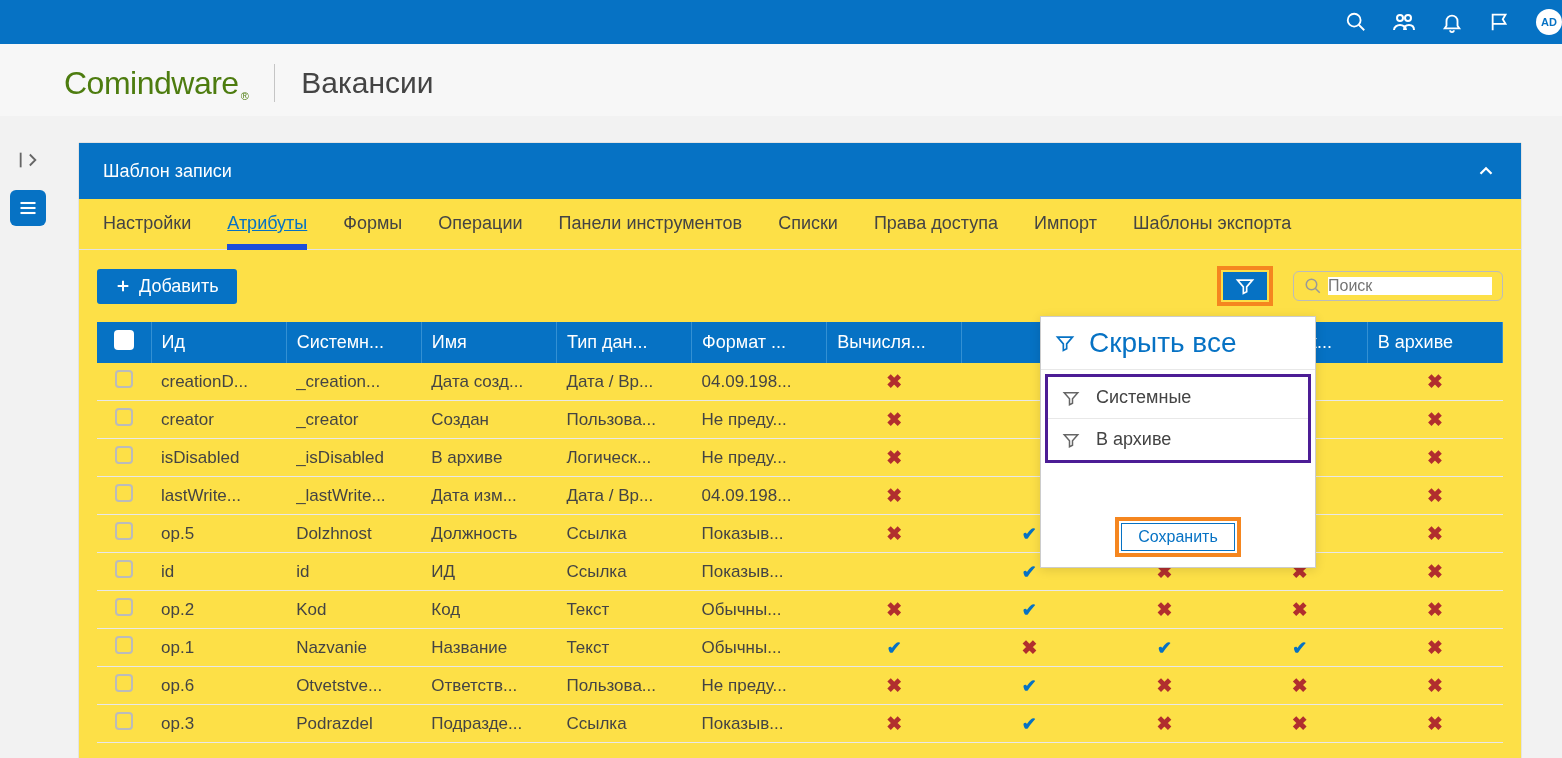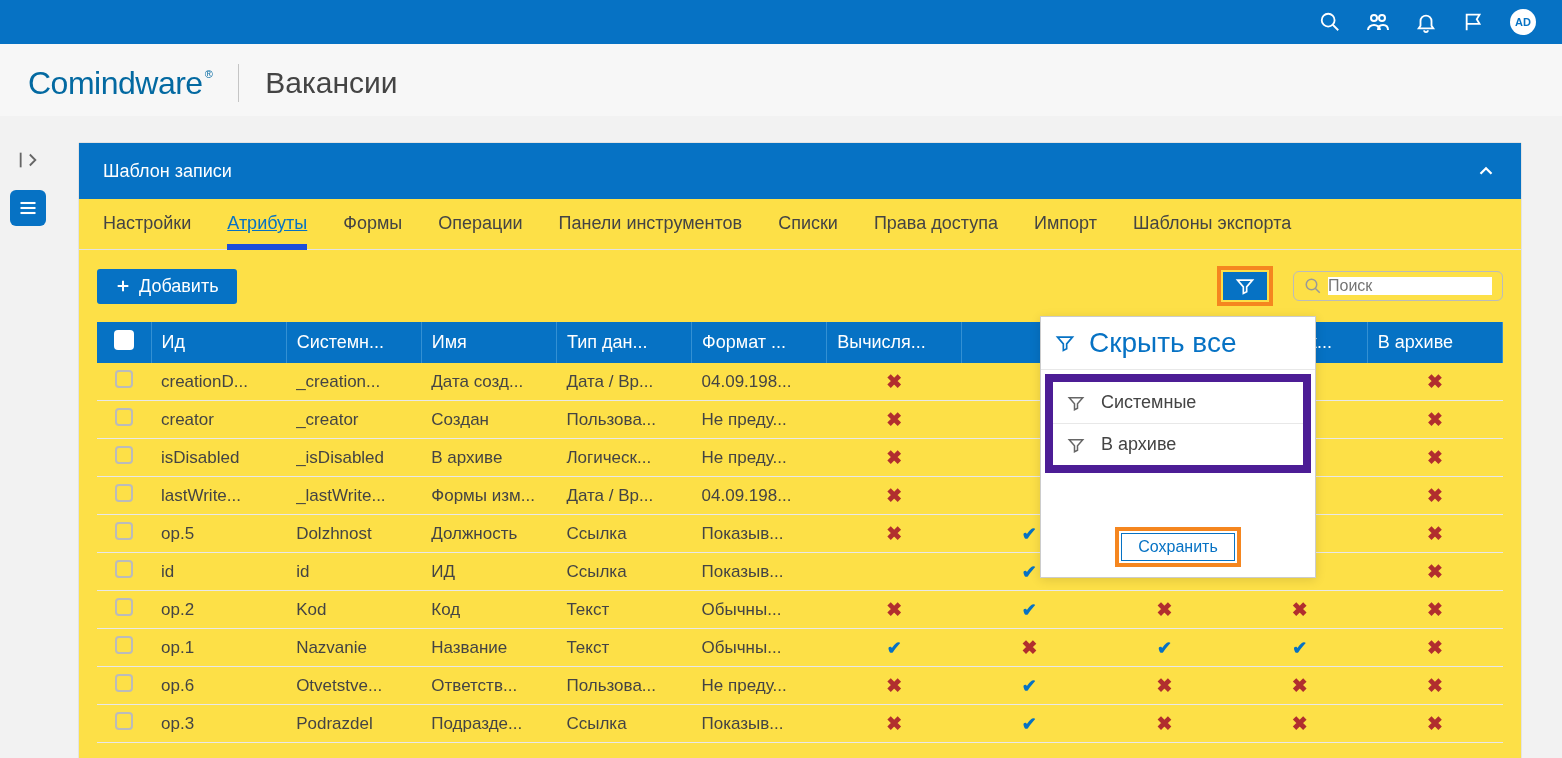--- a/index.html
+++ b/index.html
@@ -1,25 +1,25 @@
 <!DOCTYPE html>
 <html><head>
 <meta charset="utf-8">
 <style>
 * { box-sizing: border-box; margin: 0; padding: 0; }
 body { font-family: -apple-system, BlinkMacSystemFont, "Segoe UI", Arial, sans-serif; background: #f2f2f2; width: 1562px; height: 758px; overflow: hidden; }
 
 
-.topbar { background: #0672c4; height: 44px; display: flex; justify-content: flex-end; align-items: center; padding-right: 26px; gap: 24px; }
+.topbar { background: #0672c4; height: 44px; display: flex; justify-content: flex-end; align-items: center; padding-right: 0; gap: 24px; }
 .topbar-icon { color: #fff; cursor: pointer; display: flex; align-items: center; justify-content: center; width: 24px; height: 24px; }
 .avatar { width: 26px; height: 26px; border-radius: 50%; background: #fff; color: #0672c4; font-size: 11px; font-weight: 600; display: flex; align-items: center; justify-content: center; }
 
 
 .header { background: #f7f7f7; padding: 20px 28px 14px 28px; display: flex; align-items: center; gap: 26px; }
-.brand { color: #0369a1; font-size: 32px; font-weight: 500; letter-spacing: -0.5px; display: flex; align-items: flex-start; }
+.brand { color: #4d7c0f; font-size: 32px; font-weight: 500; letter-spacing: -0.5px; display: flex; align-items: flex-end; margin-left: 36px; }
 .brand-reg { font-size: 11px; margin-left: 2px; margin-top: 3px; }
 .brand-divider { width: 1px; height: 38px; background: #c5c5c5; }
 .page-title { font-size: 30px; color: #444; font-weight: 400; }
 
 
 .side-controls { position: absolute; left: 10px; top: 142px; display: flex; flex-direction: column; gap: 12px; z-index: 5; }
 .side-btn { width: 36px; height: 36px; border-radius: 6px; display: flex; align-items: center; justify-content: center; cursor: pointer; }
 .side-btn.collapse { color: #666; }
 .side-btn.menu { background: #0672c4; color: #fff; }
 
@@ -51,21 +51,21 @@
 th .header-checkbox { width: 20px; height: 20px; background: #fff; border-radius: 4px; display: inline-block; }
 td { padding: 7px 10px; border-bottom: 1px solid #e8e8e8; font-size: 17px; color: #444; overflow: hidden; text-overflow: ellipsis; white-space: nowrap; }
 .row-checkbox { width: 18px; height: 18px; border: 2px solid #bbb; border-radius: 4px; display: inline-block; }
 .x-mark { color: #b12e2e; font-weight: 700; font-size: 19px; text-align: center; }
 .check-mark { color: #0672c4; font-weight: 700; font-size: 18px; text-align: center; }
 td.icon-cell { text-align: center; }
 
 
 .filter-dropdown { position: absolute; top: 316px; left: 1040px; width: 276px; background: #fff; border: 1px solid #ccc; box-shadow: 0 2px 10px rgba(0,0,0,.12); z-index: 20; }
 .filter-head { display: flex; align-items: center; gap: 14px; padding: 10px 14px; color: #0672c4; font-size: 28px; border-bottom: 1px solid #e8e8e8; }
-.filter-options-box { border: 8px solid #4c1d95; margin: 4px 4px 6px 4px; }
+.filter-options-box { border: 3px solid #4c1d95; margin: 4px 4px 6px 4px; }
 .filter-option { display: flex; align-items: center; gap: 16px; padding: 10px 14px; font-size: 18px; color: #444; border-bottom: 1px solid #e8e8e8; cursor: pointer; }
 .filter-option:last-child { border-bottom: none; }
 .filter-option svg { color: #666; }
 .filter-save-wrapper { display: flex; justify-content: center; padding: 6px 0 10px 0; }
 .filter-save-box { border: 4px solid #f5861f; padding: 2px; margin-top: 42px; }
 .filter-save-btn { border: 1px solid #0672c4; background: #fff; color: #0672c4; padding: 4px 16px; font-size: 16px; cursor: pointer; }
 
 svg { flex-shrink: 0; }
 </style>
 </head>
@@ -225,21 +225,21 @@
             <td class="icon-cell"><span class="x-mark">✖</span></td>
             <td class="icon-cell"></td>
             <td class="icon-cell"></td>
             <td class="icon-cell"><span class="x-mark">✖</span></td>
             <td class="icon-cell"><span class="x-mark">✖</span></td>
           </tr>
           <tr>
             <td class="check-col"><span class="row-checkbox"></span></td>
             <td>lastWrite...</td>
             <td>_lastWrite...</td>
-            <td>Формы изм...</td>
+            <td>Дата изм...</td>
             <td>Дата / Вр...</td>
             <td>04.09.198...</td>
             <td class="icon-cell"><span class="x-mark">✖</span></td>
             <td class="icon-cell"></td>
             <td class="icon-cell"></td>
             <td class="icon-cell"><span class="x-mark">✖</span></td>
             <td class="icon-cell"><span class="x-mark">✖</span></td>
           </tr>
           <tr>
             <td class="check-col"><span class="row-checkbox"></span></td>

